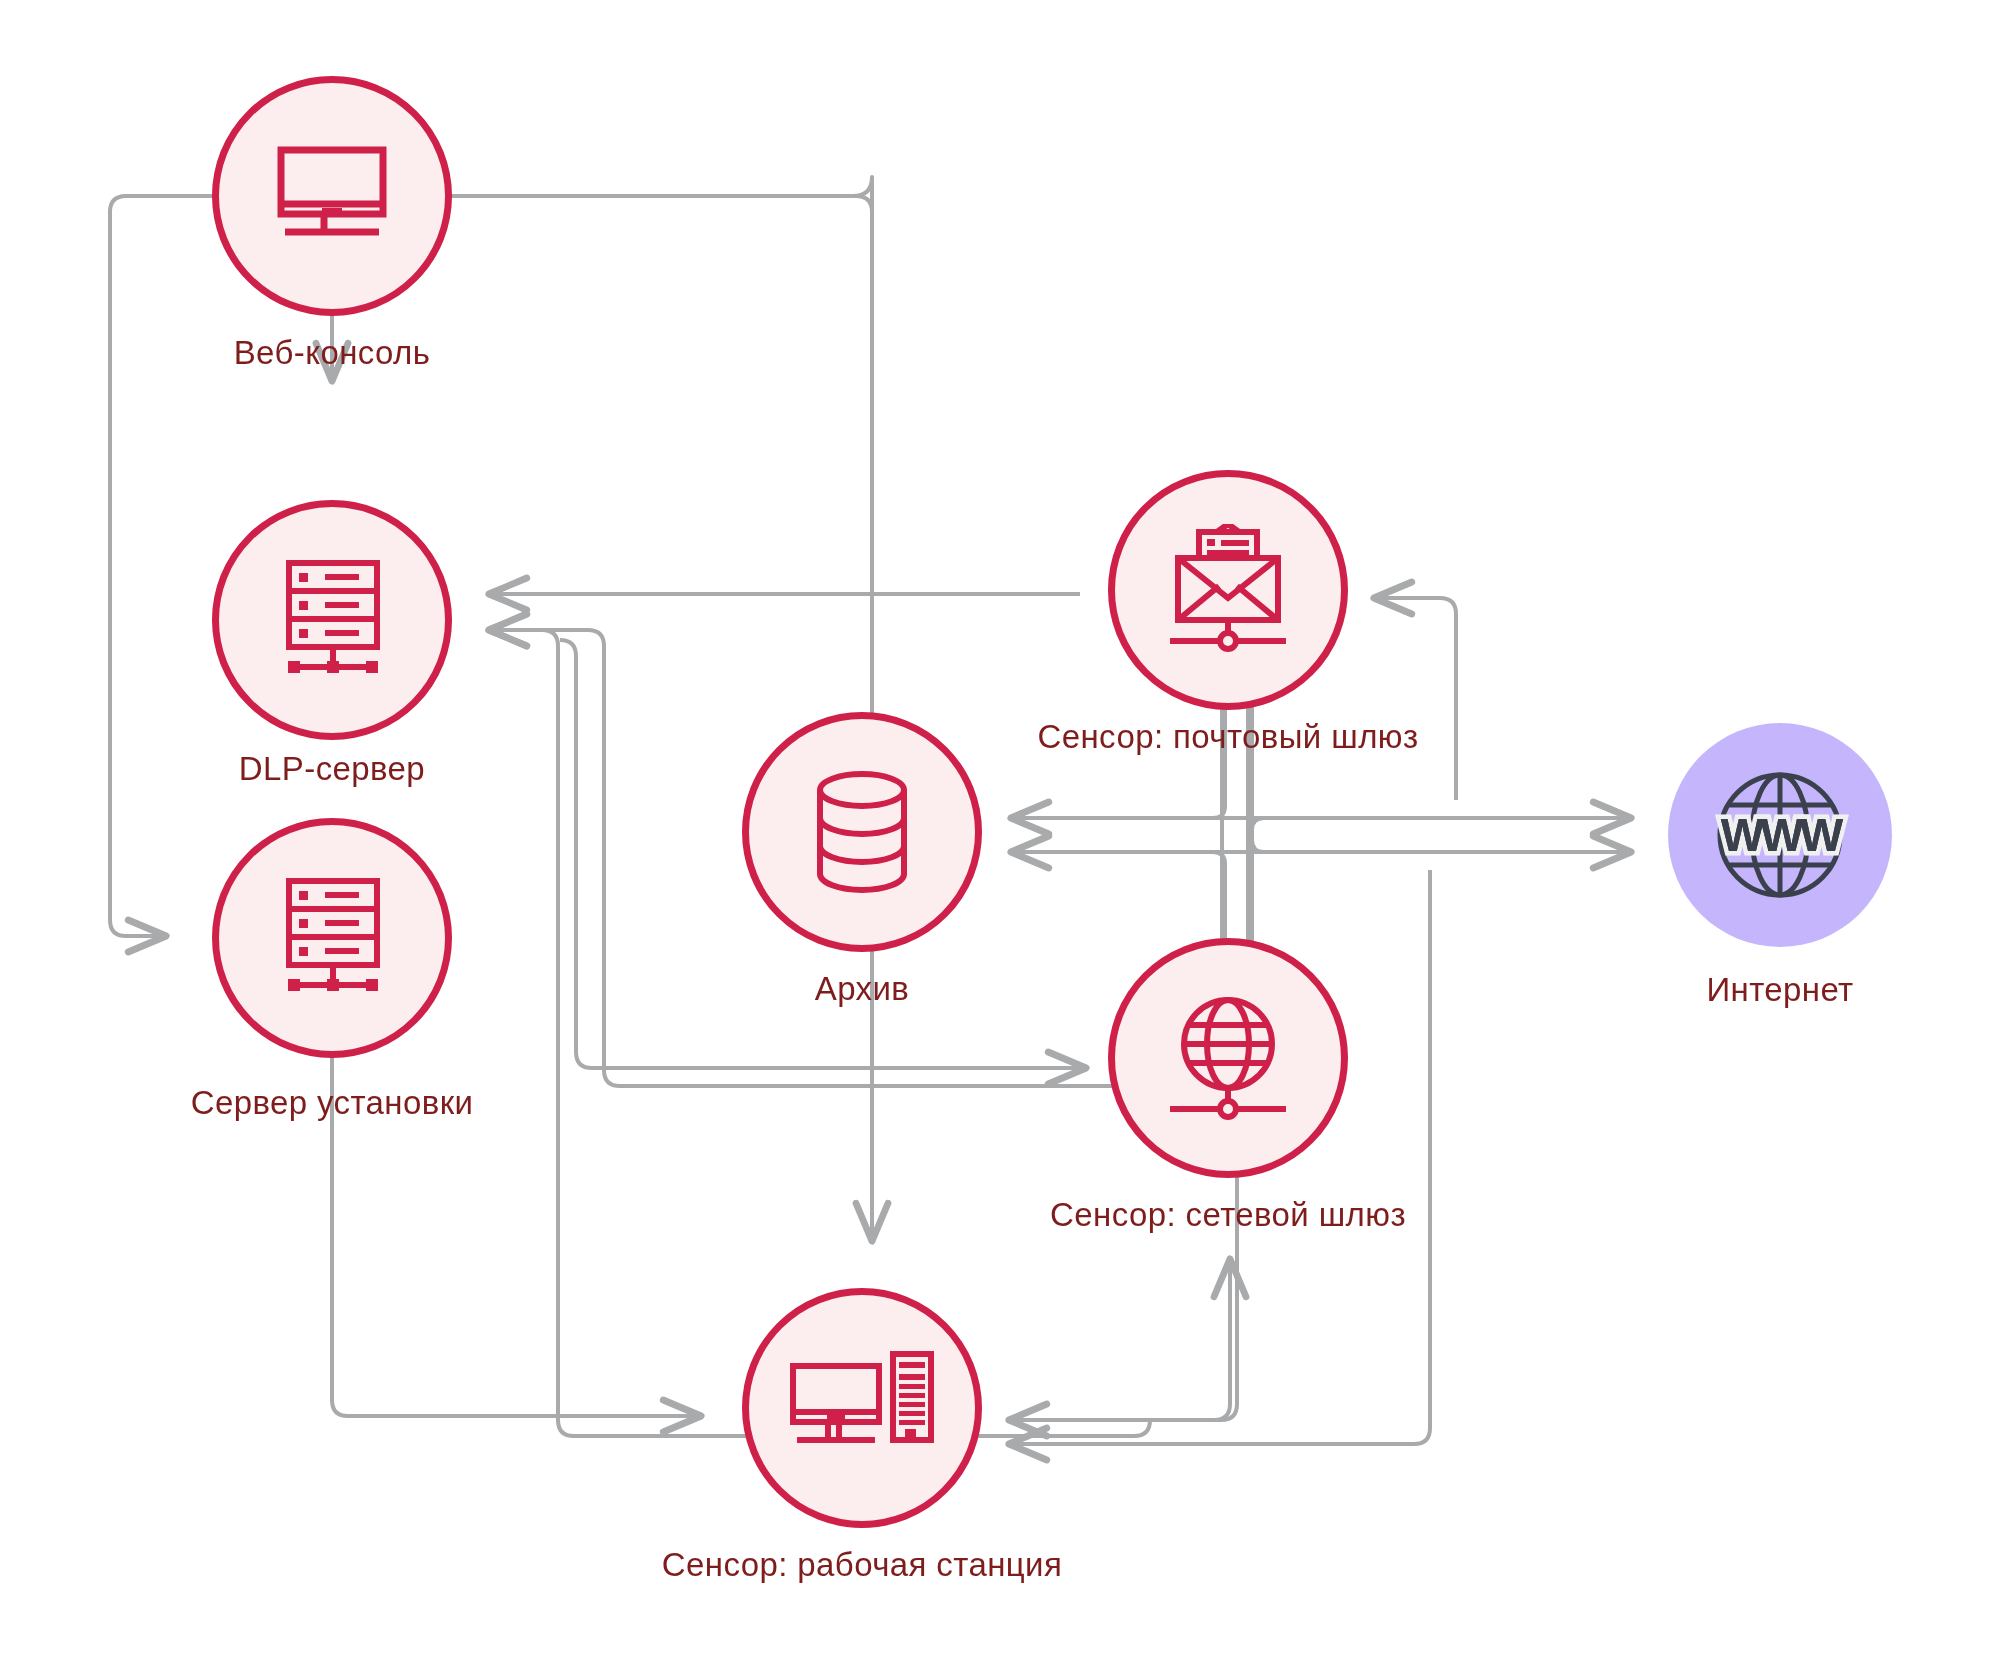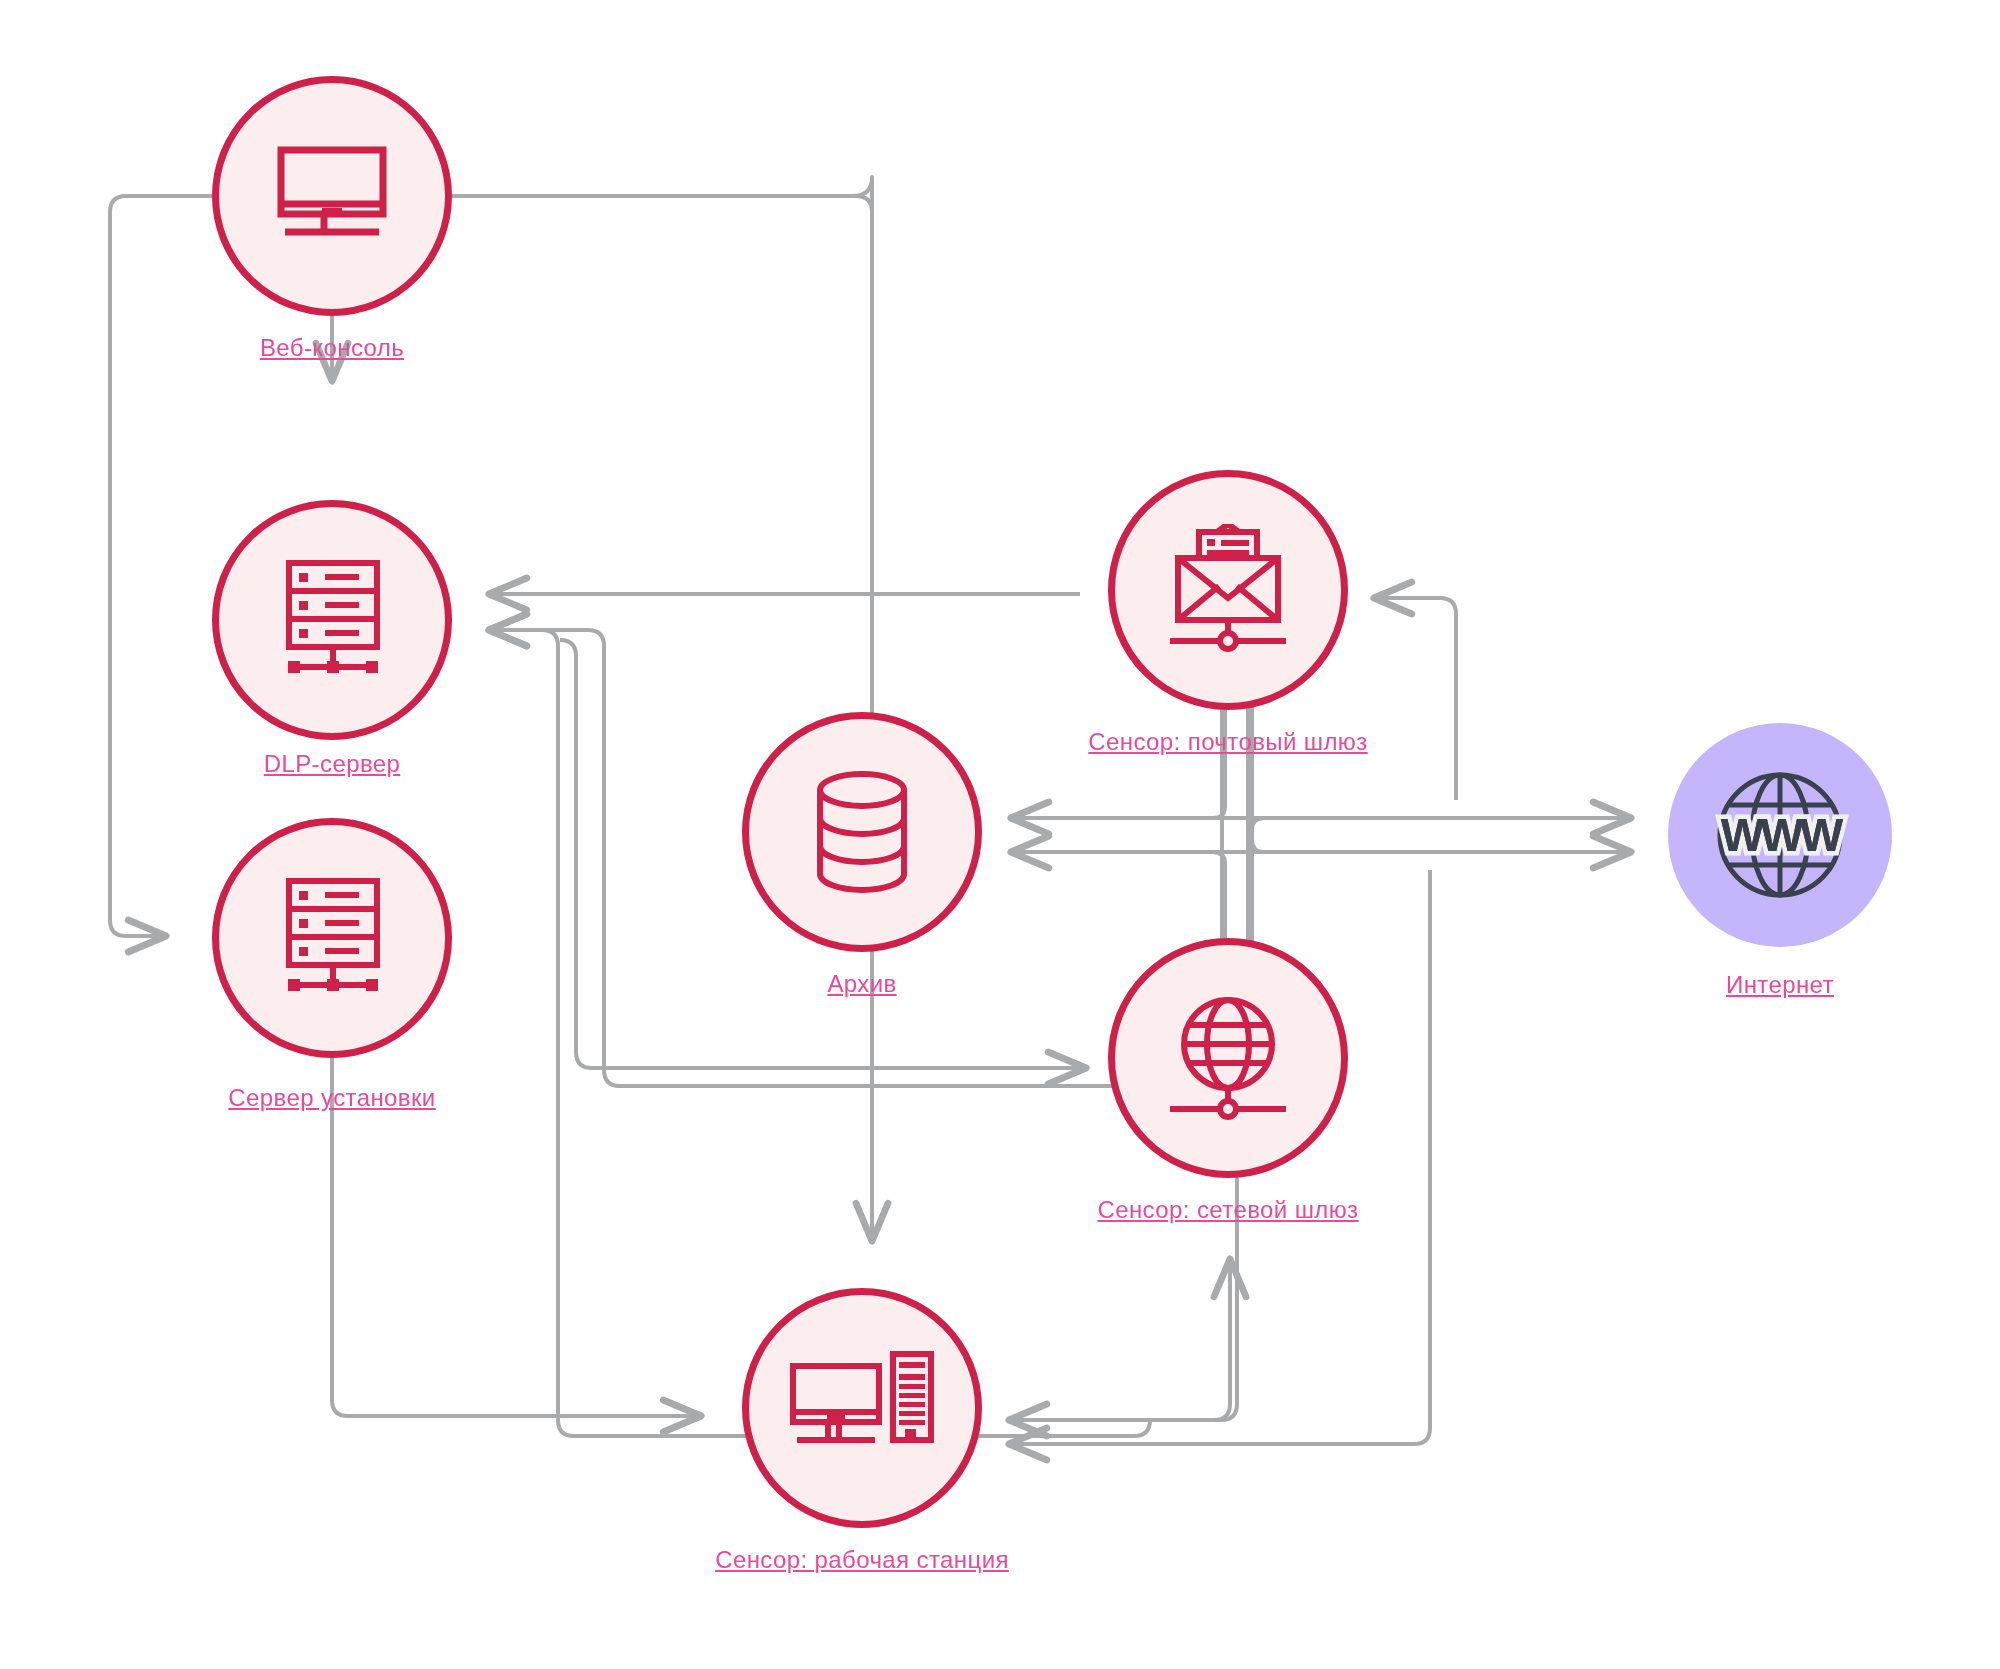--- a/index.html
+++ b/index.html
@@ -6,21 +6,21 @@
   body{width:2000px;height:1669px;overflow:hidden;
        font-family:"Liberation Sans","DejaVu Sans",sans-serif;}
   #stage{position:relative;width:2000px;height:1669px;background:#fff;}
   #wires{position:absolute;left:0;top:0;width:2000px;height:1669px;}
   .node{position:absolute;transform:translate(-50%,-50%);}
   .disc{position:relative;border-radius:50%;display:flex;align-items:center;
         justify-content:center;box-sizing:border-box;}
   .disc.red{background:#FCEEEE;border:7px solid #CE2049;}
   .disc.gray{background:#c4b5fd;border:none;}
   .caption{position:absolute;left:50%;transform:translateX(-50%);
-           white-space:nowrap;color:#ec4899;font-size:24px;letter-spacing:.4px;text-decoration:underline;}
+           white-space:nowrap;color:#7f1d1d;font-size:33px;letter-spacing:.4px;}
 </style>
 </head>
 <body>
 
 <div id="stage">
 
   <svg id="wires" viewBox="0 0 2000 1669" xmlns="http://www.w3.org/2000/svg">
     <defs>
       <marker id="ah" markerWidth="13" markerHeight="13" refX="10.2" refY="5" orient="auto" markerUnits="strokeWidth">
         <path d="M1,1 L10.5,5 L1,9" fill="none" stroke="#A8AAAC" stroke-width="1.7" stroke-linecap="round" stroke-linejoin="round"></path>
@@ -171,21 +171,21 @@
           <path d="M13,117 L61,117"></path>
           <path d="M81,117 L129,117"></path>
         </g>
         <g fill="#CE2049">
           <rect x="50" y="15" width="8" height="7"></rect>
           <rect x="64" y="16" width="28" height="6"></rect>
           <rect x="50" y="26" width="42" height="6"></rect>
         </g>
       </svg>
     </div>
-    <div class="caption" style="top:258px;">Сенсор: почтовый шлюз</div>
+    <div class="caption" style="top:248px;">Сенсор: почтовый шлюз</div>
   </div>
 
   <div class="node" style="left:1228px;top:1058px;">
     <div class="disc red" style="width:240px;height:240px;">
       <svg width="142" height="132" viewBox="0 0 142 132">
         <g fill="none" stroke="#CE2049" stroke-width="6">
           <circle cx="71" cy="52" r="44"></circle>
           <ellipse cx="71" cy="52" rx="21" ry="44"></ellipse>
           <path d="M30,33 L112,33"></path>
           <path d="M27,52 L115,52"></path>

